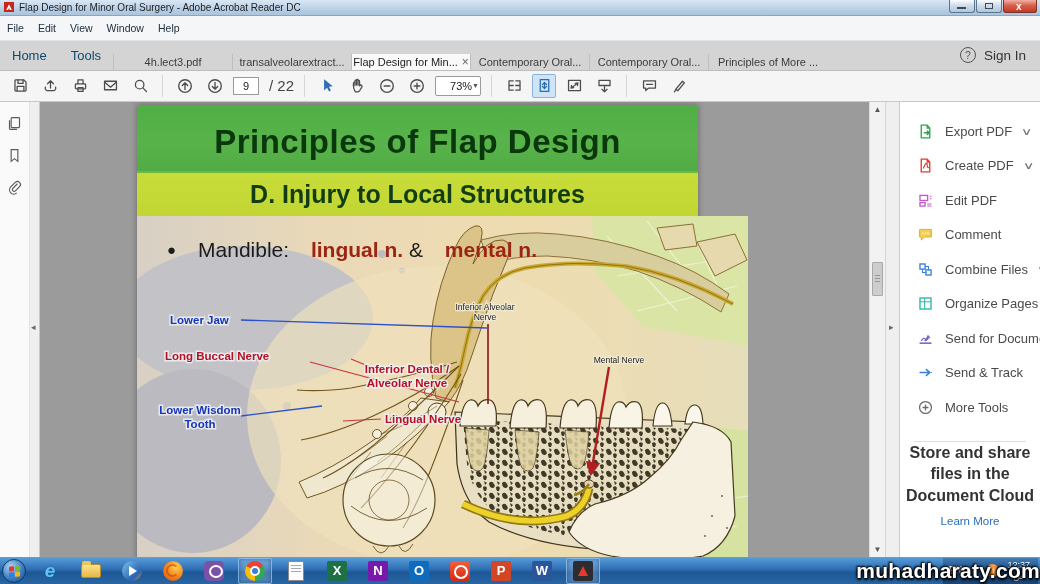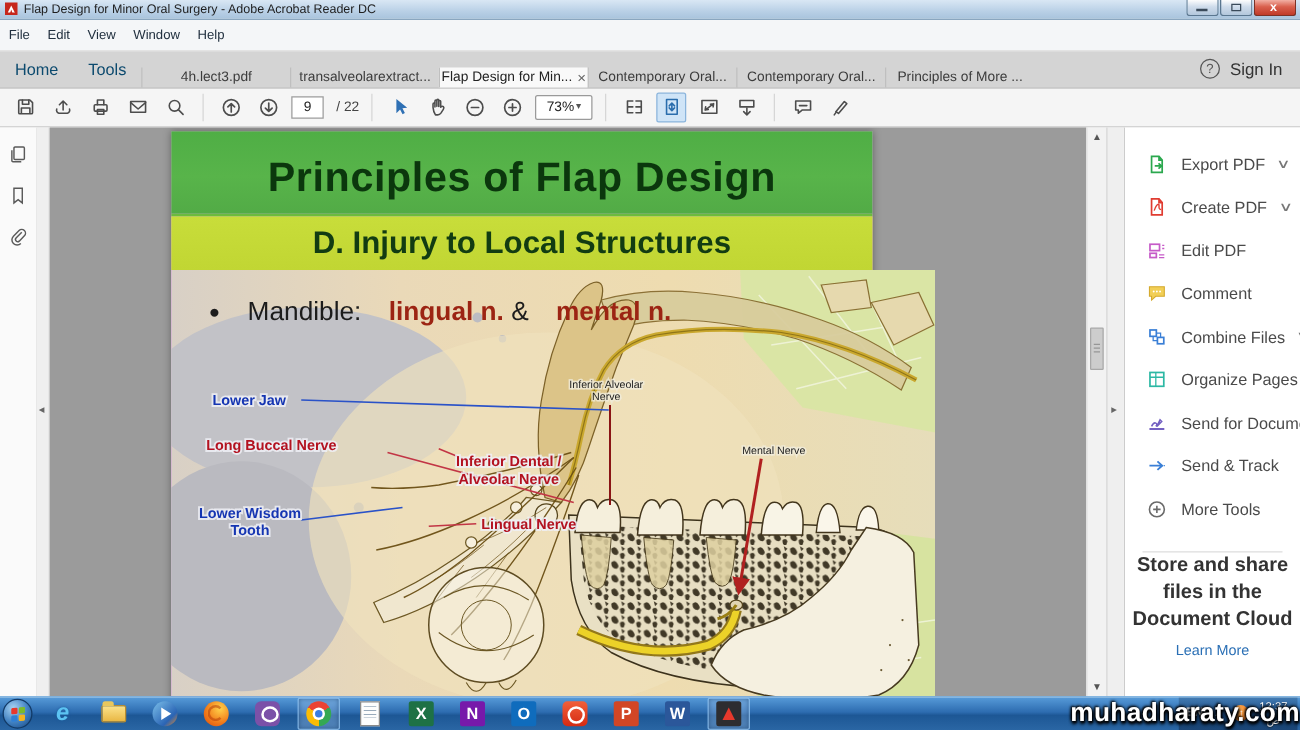--- a/index.html
+++ b/index.html
@@ -36,22 +36,22 @@
 
   
   .toolbar{ height:32px; background:#f5f5f5; border-bottom:1px solid #c9c9c9; display:flex; align-items:center; padding:0 8px; gap:6px;}
   .tbtn{ width:24px; height:24px; display:flex; align-items:center; justify-content:center; border-radius:2px;}
   .tbtn svg{ stroke:#4d4d4d; fill:none; stroke-width:1.5; stroke-linecap:round; stroke-linejoin:round;}
   .tbtn.blue svg{ stroke:#2a6dad; }
   .tbtn.bluefill svg{ fill:#2f70b4; stroke:none;}
   .tbtn.hl{ background:#cfe4f7; border:1px solid #8ab4dc;}
   .tsep{ width:1px; height:22px; background:#d6d6d6; margin:0 4px;}
   .pagebox{ width:26px; height:18px; background:#fff; border:1px solid #9a9a9a; font-size:11px; text-align:center; color:#222; line-height:16px;}
-  .pagetotal{ font-size:11px; color:#444; margin-left:4px;}
-  .zoombox{ width:46px; height:20px; background:#fff; border:1px solid #9a9a9a; border-radius:2px; font-size:11px; color:#222; display:flex; align-items:center; padding:0 8px; justify-content:space-between;}
+  .pagetotal{ font-size:15px; color:#444; margin-left:4px;}
+  .zoombox{ width:46px; height:20px; background:#fff; border:1px solid #9a9a9a; border-radius:2px; font-size:11px; color:#222; display:flex; align-items:center; padding:0 14px; justify-content:space-between;}
   .zoombox .car{ font-size:7px; color:#555;}
 
   
   .main{ height:463px; display:flex; }
   .rail{ width:30px; background:#fafafa; border-right:1px solid #e2e2e2; display:flex; flex-direction:column; align-items:center; padding-top:14px; gap:13px;}
   .rail svg{ stroke:#5a5a5a; fill:none; stroke-width:1.4;}
   .gutter{ width:10px; background:#efefef; border-right:1px solid #c9c9c9; position:relative;}
   .gutter .col{ position:absolute; top:220px; left:1px; color:#666; font-size:9px;}
   .doc{ flex:1; background:#9b9b9b; position:relative; overflow:hidden;}
   .rgutter{ width:14px; background:#efefef; border-left:1px solid #d6d6d6; position:relative;}

